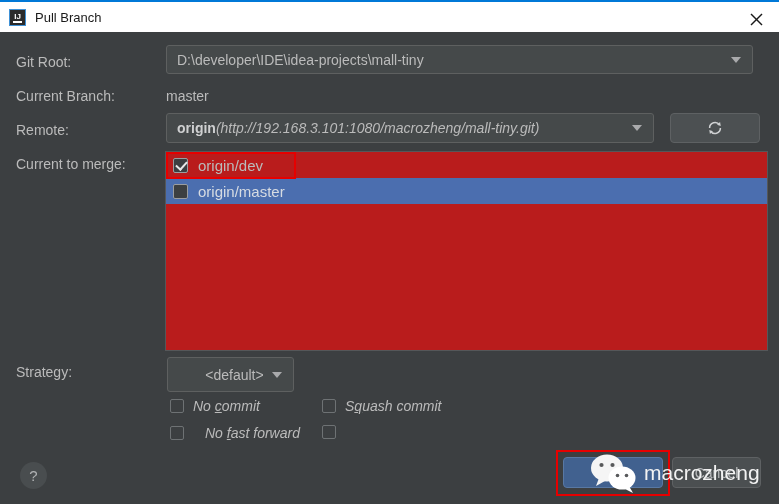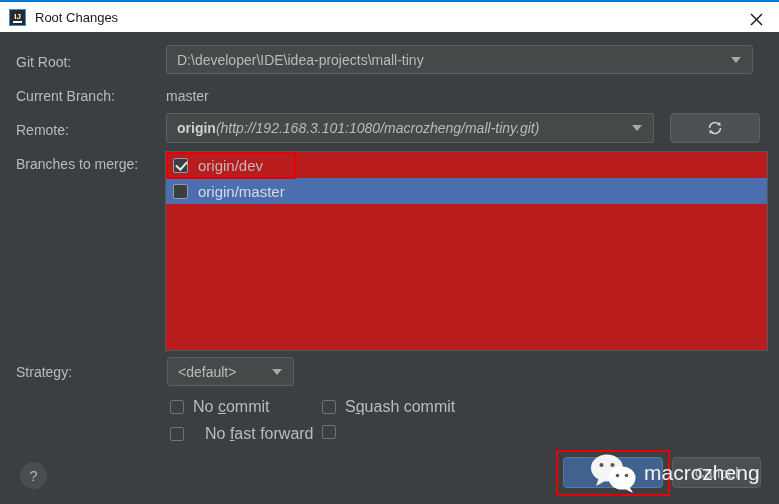--- a/index.html
+++ b/index.html
@@ -168,24 +168,25 @@
     border: solid #e8e8e8;
     border-width: 0 2px 2px 0;
     transform: rotate(42deg);
   }
 
   
   .opt {
     position: absolute;
     display: flex;
     align-items: center;
-    font-size: 16px;
+    font-size: 14px;
     color: #bbbbbb;
     font-family: "Liberation Sans", sans-serif;
     white-space: nowrap;
+    font-style: italic;
   }
   .opt .box {
     width: 14px; height: 14px;
     border: 1px solid #6e7274;
     border-radius: 2px;
     background: #3c3f41;
     margin-right: 9px;
     flex: none;
   }
   .mn { text-decoration: underline; }
@@ -247,21 +248,21 @@
     white-space: nowrap;
   }
 </style>
 </head>
 <body>
 
 <div id="app">
 
   <div class="titlebar">
     <div class="ij-icon">IJ</div>
-    <div class="title-text">Root Changes</div>
+    <div class="title-text">Pull Branch</div>
     <div class="close-btn">
       <svg width="13" height="13" viewBox="0 0 13 13">
         <line x1="1" y1="1" x2="12" y2="12" stroke="#1a1a1a" stroke-width="1.4"></line>
         <line x1="12" y1="1" x2="1" y2="12" stroke="#1a1a1a" stroke-width="1.4"></line>
       </svg>
     </div>
   </div>
 
   <div class="dialog-body">
 
@@ -283,37 +284,37 @@
     </div>
     <div class="icon-btn" style="left:670px; top:81px; width:90px; height:30px;">
       <svg width="18" height="18" viewBox="0 0 20 20">
         <path d="M4 10 A6 6 0 0 1 15 6.6" fill="none" stroke="#cfd1d3" stroke-width="1.7"></path>
         <polygon points="15.6,3.2 16.4,7.8 12.3,6.5" fill="#cfd1d3"></polygon>
         <path d="M16 10 A6 6 0 0 1 5 13.4" fill="none" stroke="#cfd1d3" stroke-width="1.7"></path>
         <polygon points="4.4,16.8 3.6,12.2 7.7,13.5" fill="#cfd1d3"></polygon>
       </svg>
     </div>
 
-    <div class="lbl" style="left:16px; top:124px;">Branches to merge:</div>
+    <div class="lbl" style="left:16px; top:124px;">Current to merge:</div>
 
     <div class="list-panel" style="left:165px; top:119px; width:603px; height:200px;">
       <div class="list-row">
         <span class="cbx checked"></span>
         <span>origin/dev</span>
       </div>
       <div class="list-row selected">
         <span class="cbx"></span>
         <span>origin/master</span>
       </div>
     </div>
 
     <div class="annot" style="left:166px; top:120px; width:130px; height:27px;"></div>
 
     <div class="lbl" style="left:16px; top:332px;">Strategy:</div>
-    <div class="combo" style="left:167px; top:325px; width:127px; height:29px;">
+    <div class="combo" style="left:167px; top:325px; width:127px; height:35px;justify-content:center;">
       <span class="ctext">&lt;default&gt;</span>
       <span class="arrow"></span>
     </div>
 
     <div class="opt" style="left:170px; top:366px;">
       <span class="box"></span>
       <span><span>No </span><span class="mn">c</span><span>ommit</span></span>
     </div>
     <div class="opt" style="left:322px; top:366px;">
       <span class="box"></span>

